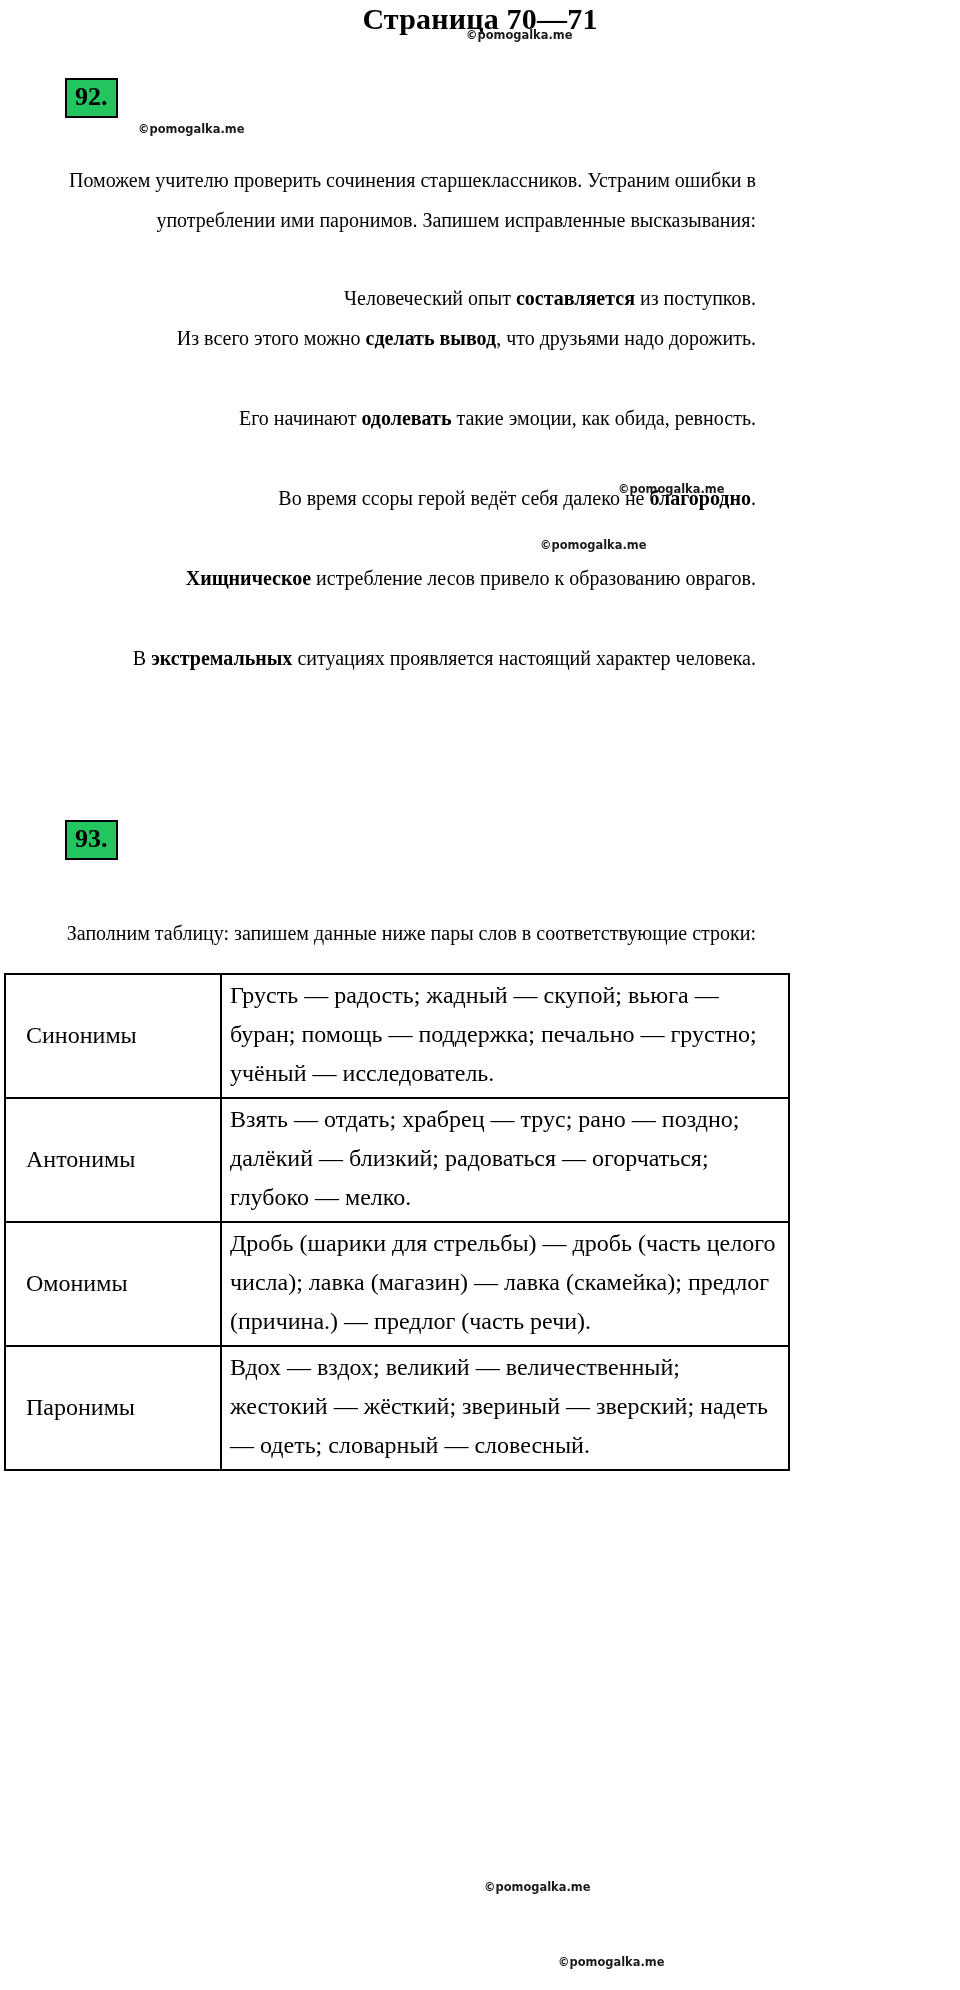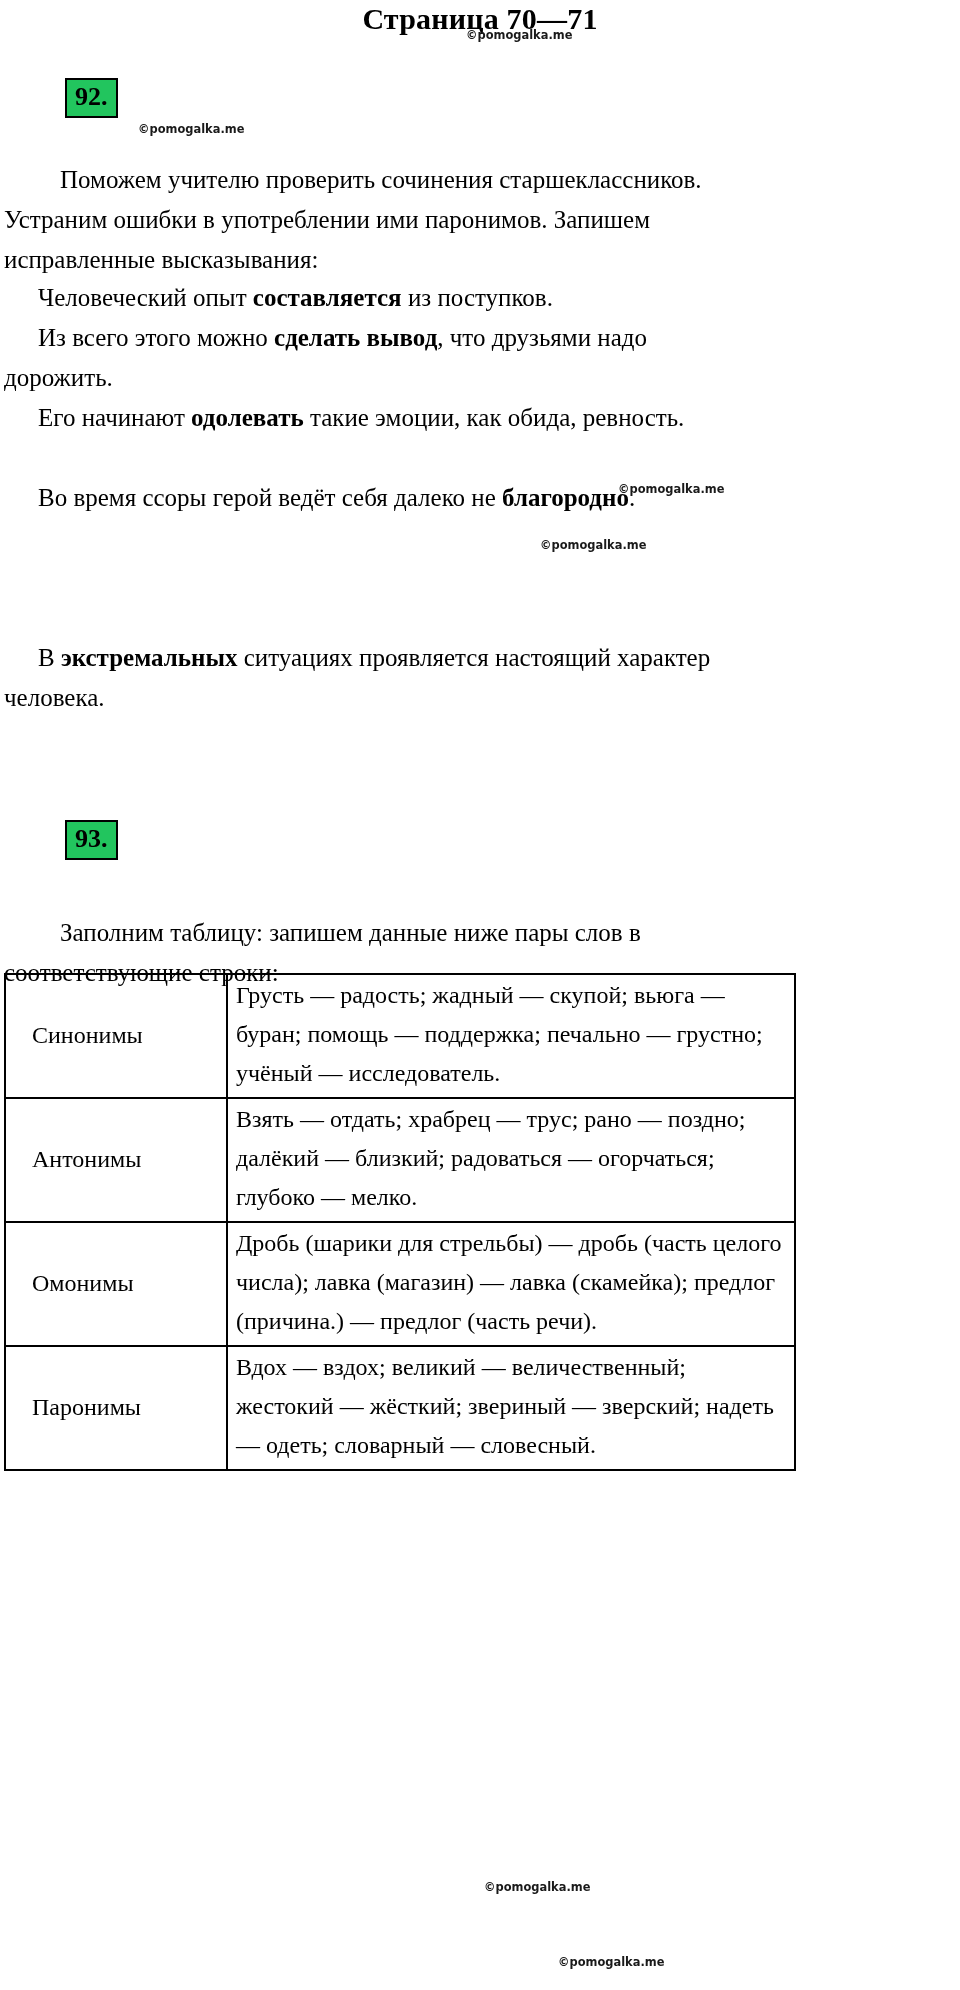--- a/index.html
+++ b/index.html
@@ -53,23 +53,23 @@
     font-size: 26px;
     font-weight: bold;
     line-height: 1;
     padding: 4px 8px 6px 8px;
     background: #22c55e;
   }
 
   
   .body-text {
     position: absolute;
-    font-size: 25px;
+    font-size: 20px;
     line-height: 40px;
-    text-align: left;
+    text-align: right;
     white-space: pre-wrap;
   }
   .body-text b { font-weight: bold; }
   .indent { display: inline-block; width: 34px; }
 
   
   .tbl {
     position: absolute;
     border-collapse: collapse;
     table-layout: fixed;
@@ -77,21 +77,21 @@
     line-height: 39px;
   }
   .tbl td {
     border: 2px solid #000;
     vertical-align: middle;
     padding: 2px 6px 4px 8px;
   }
   .tbl td.label {
     width: 188px;
     text-align: left;
-    padding-left: 26px;
+    padding-left: 20px;
     font-family: Liberation Serif, serif;
   }
   .tbl td.content {
     width: 552px;
     vertical-align: top;
     padding-top: 1px;
   }
 </style>
 </head>
 <body>
@@ -113,20 +113,21 @@
   <div class="body-text" style="top:278px; left:4px; width:752px;"><span class="indent"></span><span>Человеческий опыт </span><b>составляется</b><span> из поступков.</span></div>
 
   <div class="body-text" style="top:398px; left:4px; width:752px;"><span class="indent"></span><span>Его начинают </span><b>одолевать</b><span> такие эмоции, как обида, ревность.</span></div>
 
   <div class="body-text" style="top:478px; left:4px; width:752px;"><span class="indent"></span><span>Во время ссоры герой ведёт себя далеко не </span><b>благородно</b><span>.</span></div>
 
   <div class="wm" style="top:482px; left:618px;">©pomogalka.me</div>
 
   <div class="wm" style="top:538px; left:540px;">©pomogalka.me</div>
 
+  <div class="body-text" style="top:558px; left:4px; width:752px;"><span class="indent"></span><b>Хищническое</b><span> истребление лесов привело к образованию оврагов.</span></div>
 
   <div class="body-text" style="top:638px; left:4px; width:752px;"><span class="indent"></span><span>В </span><b>экстремальных</b><span> ситуациях проявляется настоящий характер человека.</span></div>
 
   <div class="ex-box" style="top:820px; left:65px;">93.</div>
 
   <div class="body-text" style="top:905px; left:4px; width:752px; text-indent:56px;margin-top:8px;">Заполним таблицу: запишем данные ниже пары слов в соответствующие строки:</div>
 
   <table class="tbl" style="top:973px; left:4px; width:752px;">
     <tbody>
       <tr>

